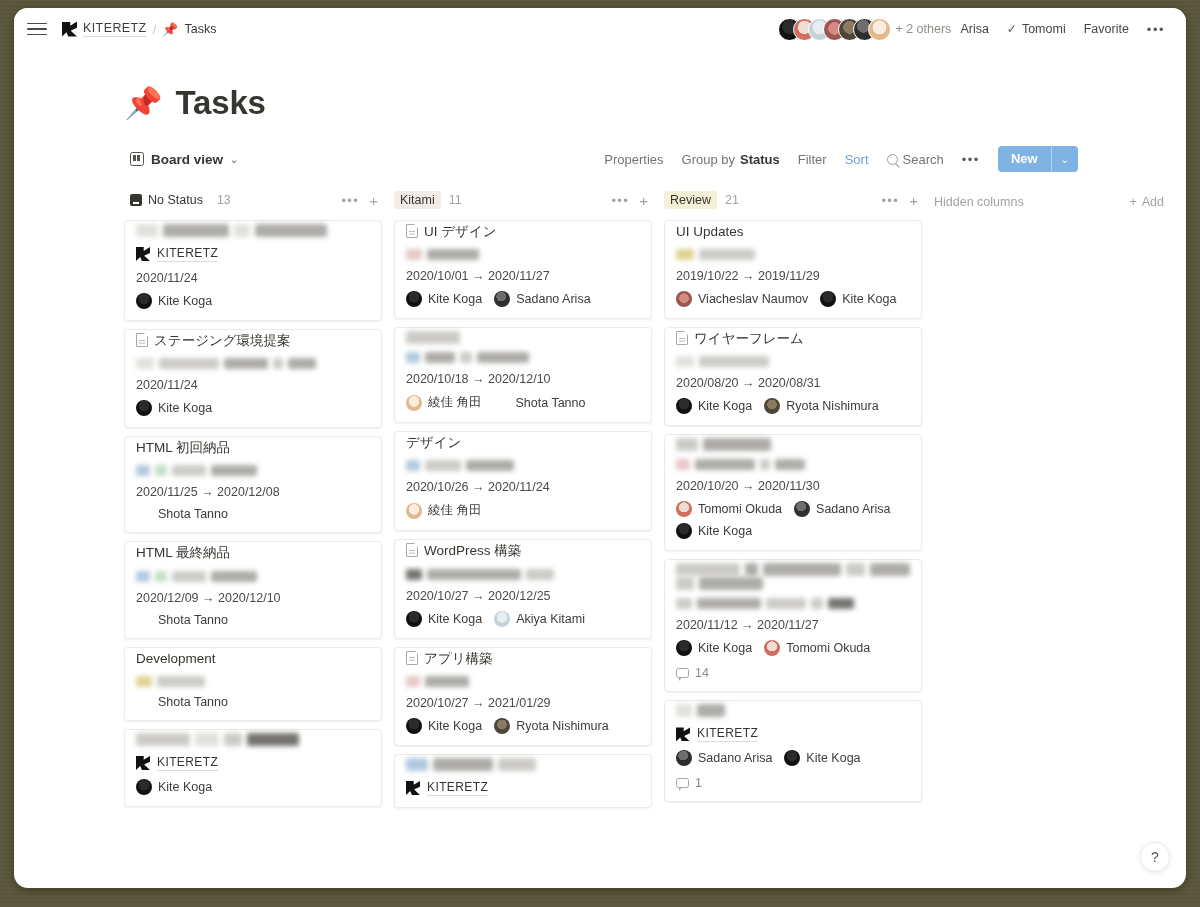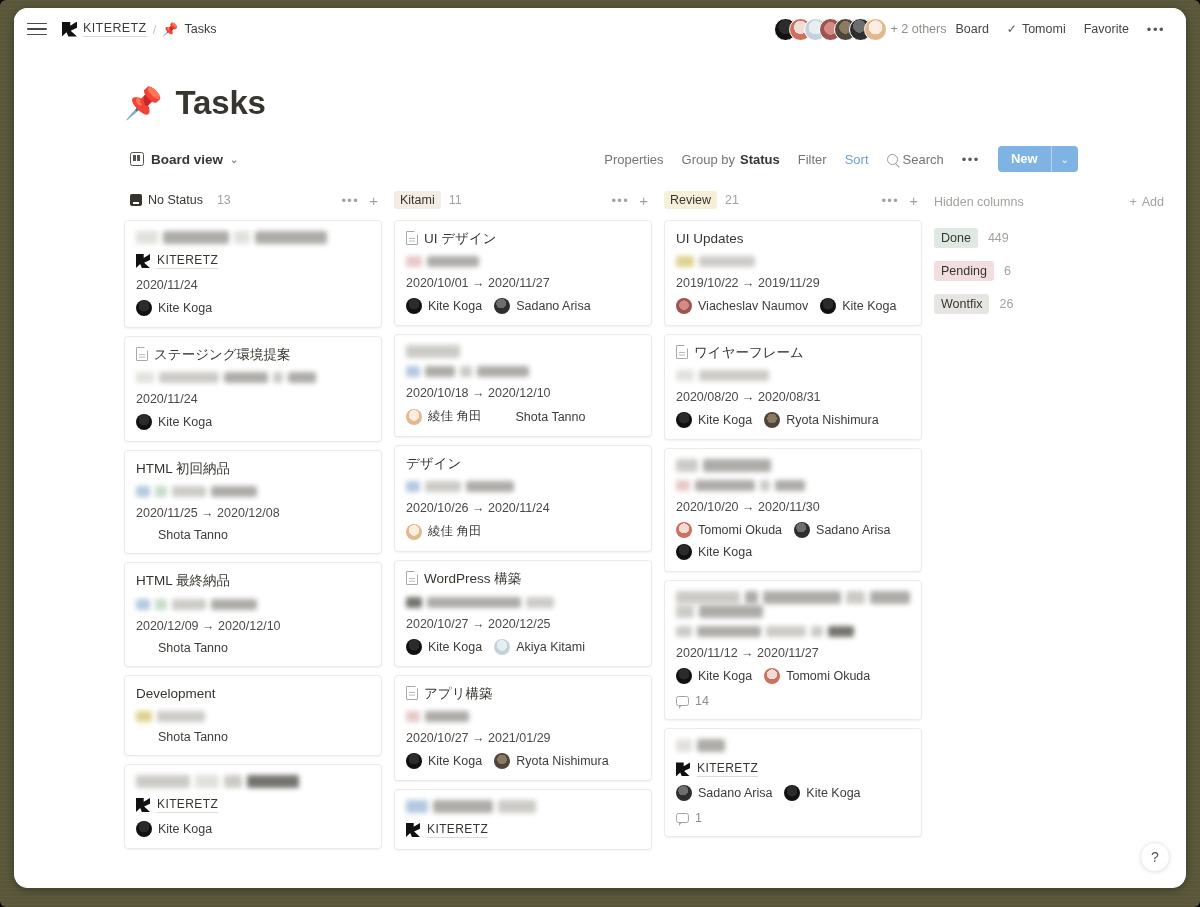--- a/index.html
+++ b/index.html
@@ -12,21 +12,20 @@
     font-family: "Liberation Sans", sans-serif;
   }
 
   
   #desktop {
     position: relative;
     width: 1200px; height: 907px;
     background:
       repeating-linear-gradient(0deg, #5d5a3c 0px, #555238 2px, #6a6645 3px, #4a4730 4px),
       #5a5739;
-    border-radius: 6px;
   }
   #window {
     position: absolute;
     left: 14px; top: 8px;
     width: 1172px; height: 880px;
     background: #ffffff;
     border-radius: 14px;
     overflow: hidden;
     box-shadow: 0 2px 10px rgba(0,0,0,.35);
   }
@@ -169,21 +168,21 @@
   .col-actions { margin-left: auto; display: flex; align-items: center; gap: 10px; }
   .col-actions .d { color: #a3a29d; font-size: 13px; letter-spacing: 1.4px; cursor: pointer; }
   .col-actions .p { color: #a3a29d; font-size: 15px; cursor: pointer; line-height: 1; }
 
   .cards { margin-top: 6px; }
   .card {
     background: #fff;
     border: 1px solid #eceae5;
     border-radius: 4px;
     box-shadow: 0 1px 2px rgba(15,15,15,.06);
-    padding: 9px 11px 11px;
+    padding: 2px 11px 11px;
     margin-bottom: 8px;
     cursor: pointer;
   }
   .card-title {
     font-size: 13.5px; color: #37352f; font-weight: 400;
     display: flex; align-items: flex-start; gap: 6px; line-height: 1.35;
   }
   .doc-ico {
     width: 12px; height: 14px; flex: none; margin-top: 1px;
     background: #fff; border: 1.2px solid #a9a8a3; border-radius: 1px; position: relative;
@@ -299,21 +298,21 @@
           <div class="av av-kite"></div>
           <div class="av av-tomomi"></div>
           <div class="av av-akiya"></div>
           <div class="av av-viach"></div>
           <div class="av av-ryota"></div>
           <div class="av av-sadano"></div>
           <div class="av av-ayaka"></div>
         </div>
         <span class="others">+ 2 others</span>
         <div class="tr-item">
-          <span>Board</span>
+          <span>Arisa</span>
         </div>
         <div class="tr-item">
           <span class="check">✓</span>
           <span>Tomomi</span>
         </div>
         <div class="tr-item">
           <span>Favorite</span>
         </div>
         <div class="tr-item">
           <span class="dots">•••</span>
@@ -754,34 +753,20 @@
             </div>
           </div>
           <div class="hidden-col">
             <div class="hc-head">
               <span class="hc-title">Hidden columns</span>
               <span class="hc-add">
                 <span>+</span>
                 <span>Add</span>
               </span>
             </div>
-            <div class="hc-list">
-              <div class="hc-row">
-                <span class="hc-pill pill-done">Done</span>
-                <span class="hc-num">449</span>
-              </div>
-              <div class="hc-row">
-                <span class="hc-pill pill-pending">Pending</span>
-                <span class="hc-num">6</span>
-              </div>
-              <div class="hc-row">
-                <span class="hc-pill pill-wontfix">Wontfix</span>
-                <span class="hc-num">26</span>
-              </div>
-            </div>
           </div>
         </div>
 
       <div class="help-btn">?</div>
     </div>
 
   </div>
 </div>
 
 </body></html>

